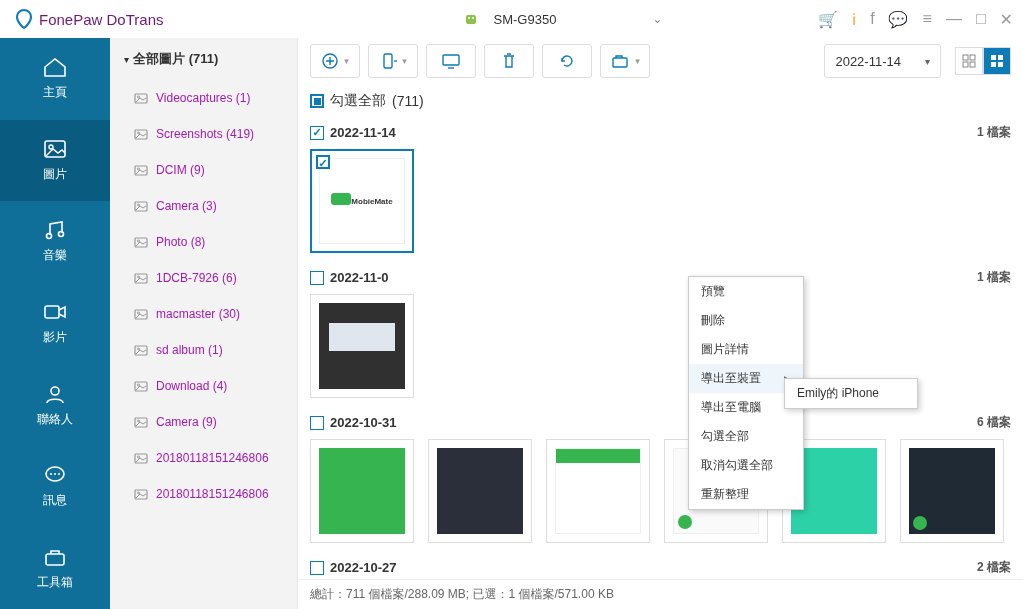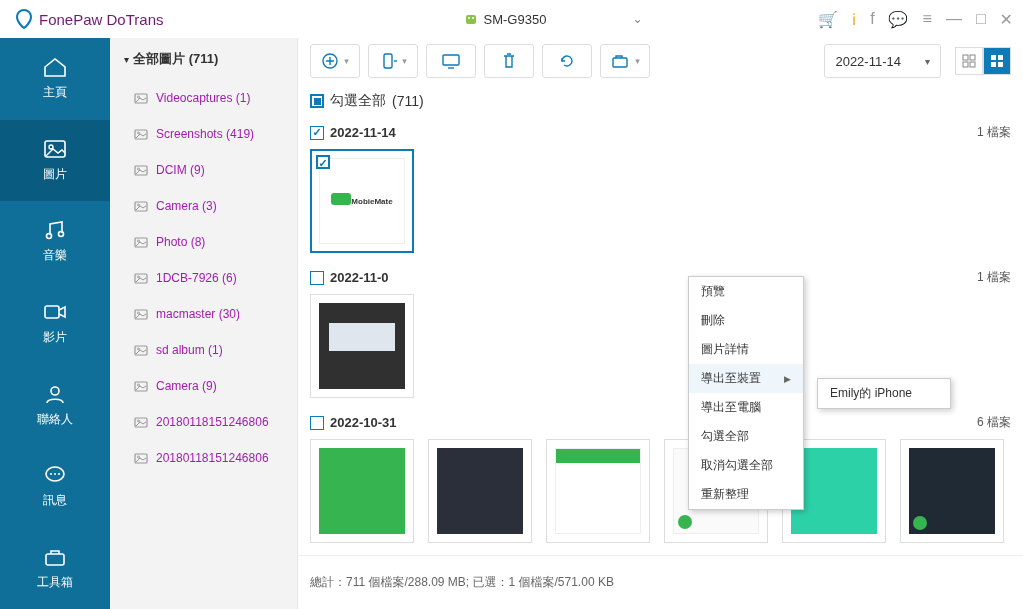--- a/index.html
+++ b/index.html
@@ -3,21 +3,21 @@
 <meta charset="utf-8">
 <style>
 * { margin: 0; padding: 0; box-sizing: border-box; font-family: "Microsoft YaHei", "PingFang SC", sans-serif; }
 body { background: #fff; width: 1023px; height: 609px; overflow: hidden; font-size: 13px; color: #333; }
 .app { display: flex; flex-direction: column; height: 100%; }
 
 
 .titlebar { height: 38px; display: flex; align-items: center; padding: 0 10px; background: #fff; }
 .titlebar .logo { font-size: 15px; color: #701a75; display: flex; align-items: center; gap: 6px; margin-left: 5px;}
 .titlebar .logo-icon { width: 18px; height: 20px; }
-.titlebar .device { margin-left: 300px; display: flex; align-items: center; gap: 6px; color: #333; font-size: 13px;}
+.titlebar .device { margin-left: 300px; display: flex; align-items: center; gap: 16px; color: #333; font-size: 13px;}
 .titlebar .device .chev { margin-left: 80px; font-size: 12px; color: #888; }
 .titlebar .right { margin-left: auto; display: flex; align-items: center; gap: 14px; color: #999; }
 .titlebar .right .cart { color: #f5a623; }
 .titlebar .right .key { color: #f5a623; }
 .titlebar .right span { font-size: 16px; cursor: pointer; }
 
 
 .body { flex: 1; display: flex; min-height: 0; }
 
 
@@ -43,47 +43,47 @@
 .view-toggle .vbtn.active { background: #0d7bb8; color: #fff; }
 
 .content { flex: 1; overflow-y: auto; padding: 0 12px; position: relative; }
 .select-all { padding: 8px 0 10px; display: flex; align-items: center; gap: 6px; font-size: 14px; }
 .sqcb { width: 14px; height: 14px; border: 2px solid #0d7bb8; display: inline-flex; align-items: center; justify-content: center; }
 .sqcb.indet::after { content:""; width:7px; height:7px; background:#0d7bb8; }
 .sqcb.checked::after { content:"✓"; color:#0d7bb8; font-size:11px; line-height:1; font-weight:bold; }
 
 .section { margin-bottom: 12px; }
 .section-head { display: flex; align-items: center; gap: 6px; font-size: 13px; font-weight: bold; padding: 4px 0 8px; }
-.section-head .count { margin-left: auto; font-weight: normal; font-size: 12px; color: #555;}
+.section-head .count { margin-left: auto; font-weight: bold; font-size: 12px; color: #555;}
 .thumbs { display: flex; gap: 14px; flex-wrap: wrap; }
 .thumb { width: 104px; height: 104px; border: 1px solid #ddd; background: #fff; display: flex; align-items: center; justify-content: center; position: relative; cursor: pointer; }
 .thumb.selected { border: 2px solid #0d7bb8; }
 .thumb .tcb { position: absolute; top: 4px; left: 4px; width: 14px; height: 14px; border: 2px solid #0d7bb8; background: #fff; }
 .thumb .tcb.checked::after { content:"✓"; color:#0d7bb8; font-size:11px; display:block; text-align:center; line-height:12px; font-weight:bold;}
 .thumb .tfill { width:86px; height:86px; background:#eee; }
 .tfill.green { background:#36b44f; }
 .tfill.dark { background:#2b2f3a; }
 .tfill.white { background:#fff; border:1px solid #eee; position:relative;}
 .tfill.white::after{content:"";position:absolute;top:0;left:0;right:0;height:14px;background:#36b44f;}
 .tfill.mm { background:#fff; border:1px solid #eee; display:flex; flex-direction:row; align-items:center; justify-content:center; font-size:7px; color:#888;}
 .tfill.mm .mmlogo{ width:20px; height:12px; background:#36b44f; border-radius:3px; margin-bottom:4px;}
 .tfill.dark2 { background:#303030; position:relative;}
 .tfill.dark2::after{content:"";position:absolute;top:20px;left:10px;right:10px;height:28px;background:#dfe6ee;}
 .tfill.dark3 { background:#1f2a35; position:relative;}
 .tfill.dark3 .badge{position:absolute;left:4px;bottom:4px;width:14px;height:14px;border-radius:50%;background:#36b44f;}
 .tfill.white2 { background:#fafafa; border:1px solid #eee; position:relative;}
 .tfill.white2 .badge{position:absolute;left:4px;bottom:4px;width:14px;height:14px;border-radius:50%;background:#36b44f;}
 .tfill.graphic { background: linear-gradient(135deg,#2dd1a8,#2dd1a8);}
-.statusbar { border-top: 1px solid #eee; padding: 18px 12px; font-size: 12px; color: #666; }
+.statusbar { border-top: 1px solid #eee; padding: 6px 12px; font-size: 12px; color: #666; }
 
 
 .ctxmenu { position: absolute; left: 390px; top: 192px; width: 116px; background: #fff; border: 1px solid #ccc; box-shadow: 2px 2px 6px rgba(0,0,0,0.2); z-index: 10; }
 .ctxmenu .citem { padding: 6px 12px; font-size: 12px; color: #333; cursor: pointer; display:flex; align-items:center; justify-content:space-between;}
 .ctxmenu .citem.highlight { background: #eef6fb; }
-.submenu { position:absolute; left:519px; top:294px; width:134px; background:#fff; border:1px solid #ccc; box-shadow:2px 2px 6px rgba(0,0,0,0.2); z-index:11;}
+.submenu { position:absolute; left:486px; top:294px; width:134px; background:#fff; border:1px solid #ccc; box-shadow:2px 2px 6px rgba(0,0,0,0.2); z-index:11;}
 .submenu .citem { padding: 6px 12px; font-size: 12px; color: #333;}
 
 svg { display: block; }
 
 
 .content::-webkit-scrollbar, .folders::-webkit-scrollbar { width: 8px; }
 .content::-webkit-scrollbar-thumb, .folders::-webkit-scrollbar-thumb { background: #ccc; border-radius: 4px;}
 </style>
 </head>
 <body>
@@ -237,20 +237,28 @@
             </svg>
             <span>macmaster (30)</span>
           </div>
           <div class="folder">
             <svg class="ficon" viewBox="0 0 14 12">
               <rect x="1" y="2" width="12" height="9" rx="1" fill="none" stroke="#999" stroke-width="1.2"></rect>
               <circle cx="4.5" cy="5" r="1" fill="none" stroke="#999"></circle>
               <path d="M2 10 L6 6 L9 8 L12 6" fill="none" stroke="#999"></path>
             </svg>
             <span>sd album (1)</span>
+          </div>
+          <div class="folder">
+            <svg class="ficon" viewBox="0 0 14 12">
+              <rect x="1" y="2" width="12" height="9" rx="1" fill="none" stroke="#999" stroke-width="1.2"></rect>
+              <circle cx="4.5" cy="5" r="1" fill="none" stroke="#999"></circle>
+              <path d="M2 10 L6 6 L9 8 L12 6" fill="none" stroke="#999"></path>
+            </svg>
+            <span>Download (4)</span>
           </div>
           <div class="folder">
             <svg class="ficon" viewBox="0 0 14 12">
               <rect x="1" y="2" width="12" height="9" rx="1" fill="none" stroke="#999" stroke-width="1.2"></rect>
               <circle cx="4.5" cy="5" r="1" fill="none" stroke="#999"></circle>
               <path d="M2 10 L6 6 L9 8 L12 6" fill="none" stroke="#999"></path>
             </svg>
             <span>Camera (9)</span>
           </div>
           <div class="folder">

